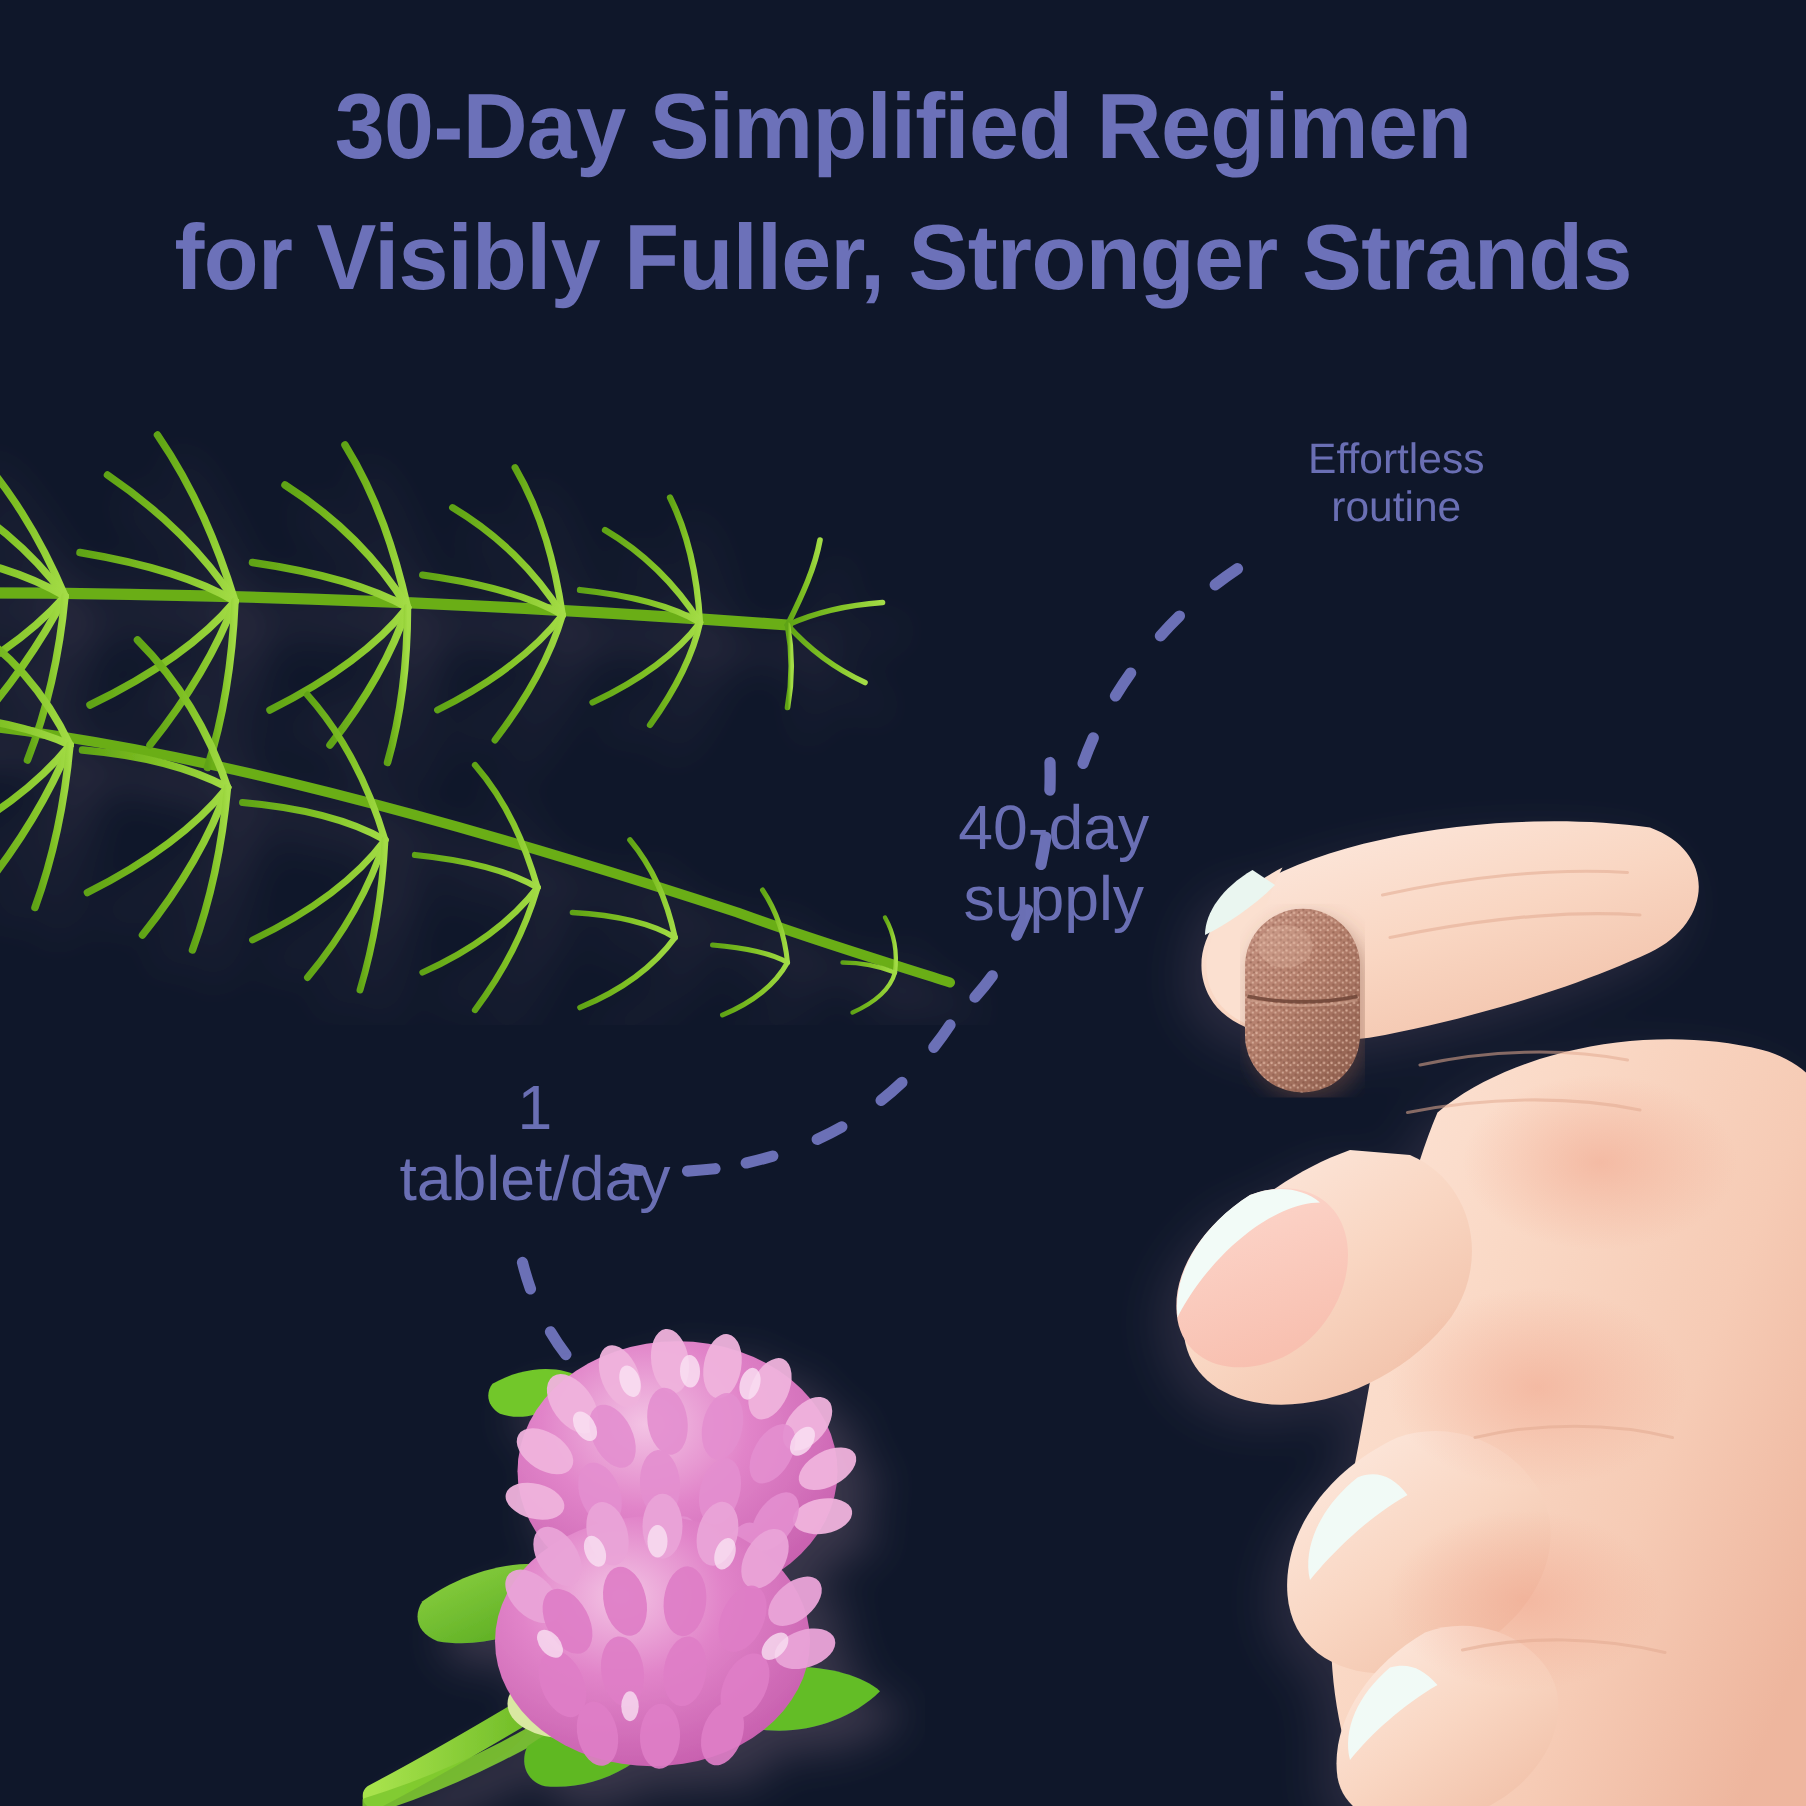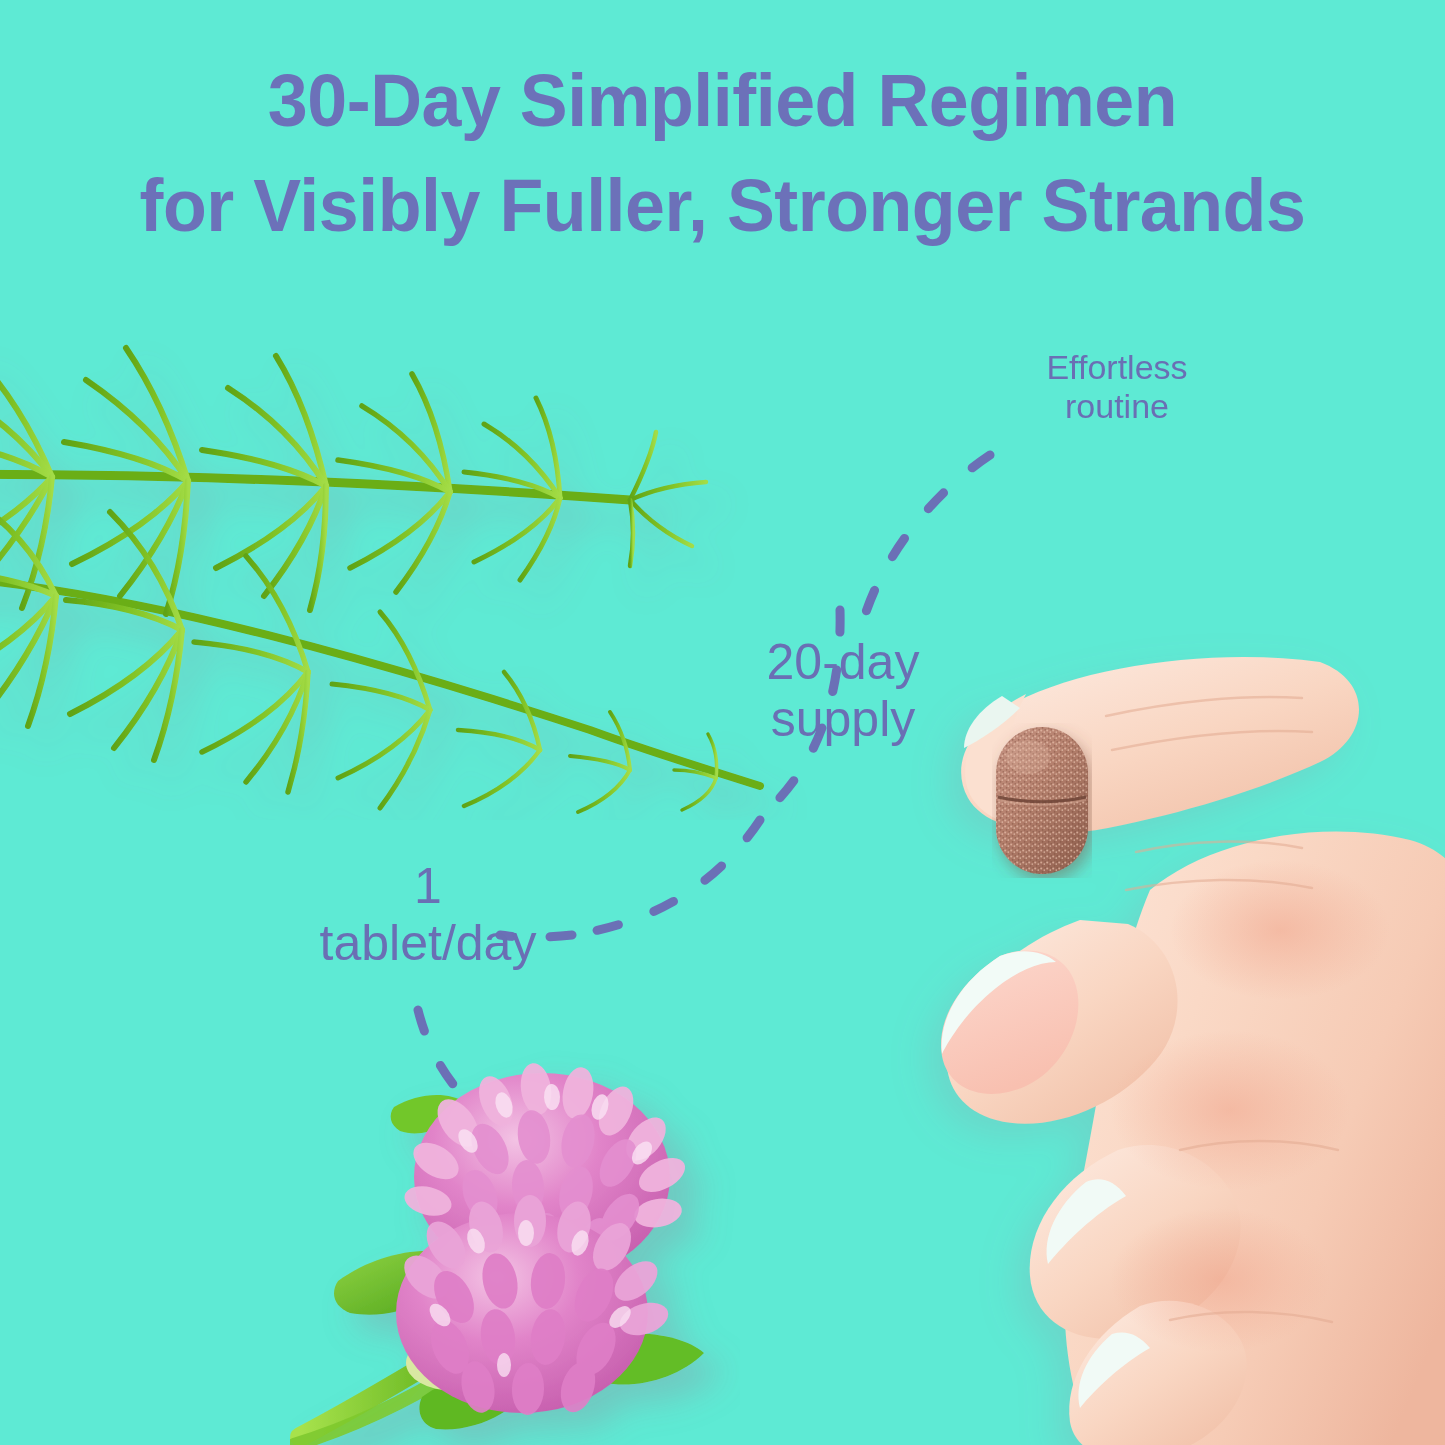--- a/index.html
+++ b/index.html
@@ -10,21 +10,21 @@
     width: 1445px;
     height: 1445px;
     overflow: hidden;
     font-family: "Liberation Sans", sans-serif;
   }
 
   #stage {
     position: relative;
     width: 1445px;
     height: 1445px;
-    background: #5eead4;
+    background: #0f172a;
     overflow: hidden;
   }
 
   
   .headline {
     position: absolute;
     top: 48px;
     left: 0;
     width: 1445px;
     text-align: center;
@@ -276,21 +276,21 @@
     <path class="dash" d="M 760 820 C 720 880, 660 922, 572 935"></path>
 
     <path class="dash" d="M 572 935 C 545 938, 520 938, 500 935"></path>
 
     <path class="dash" d="M 418 1010 C 428 1050, 448 1085, 478 1110"></path>
   </svg>
 
   <div class="callout" id="label-effortless">Effortless
 routine</div>
 
-  <div class="callout" id="label-supply">20-day
+  <div class="callout" id="label-supply">40-day
 supply</div>
 
   <div class="callout" id="label-tablet">1
 tablet/day</div>
 
   <svg id="hand-photo" viewBox="0 0 620 870" xmlns="http://www.w3.org/2000/svg">
     <defs>
       <linearGradient id="gSkin" x1="0" y1="0" x2="1" y2="0.6">
         <stop offset="0%" stop-color="#fde5d8"></stop>
         <stop offset="35%" stop-color="#fad9c6"></stop>

